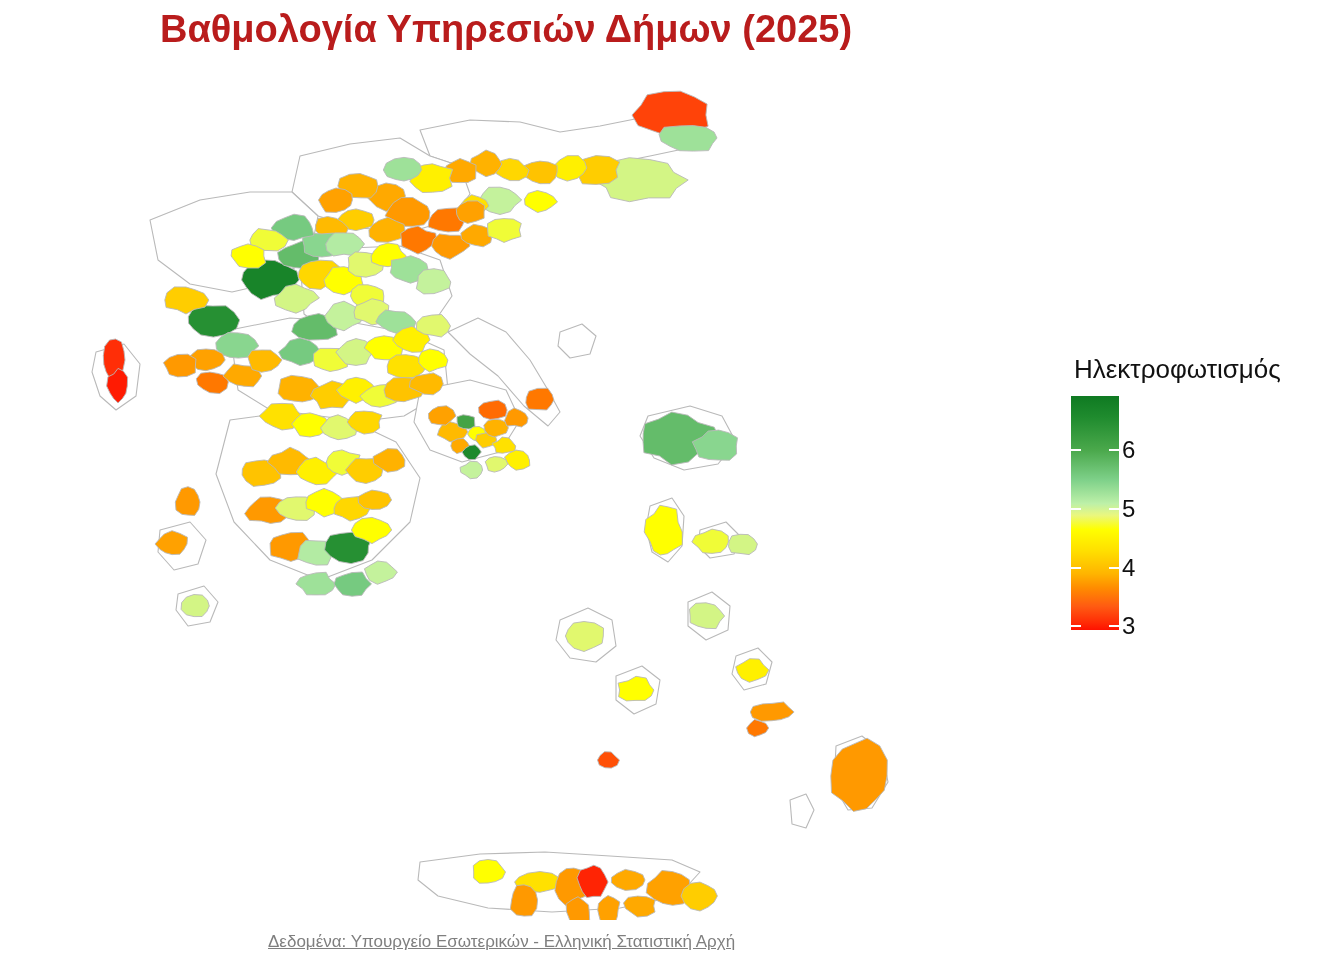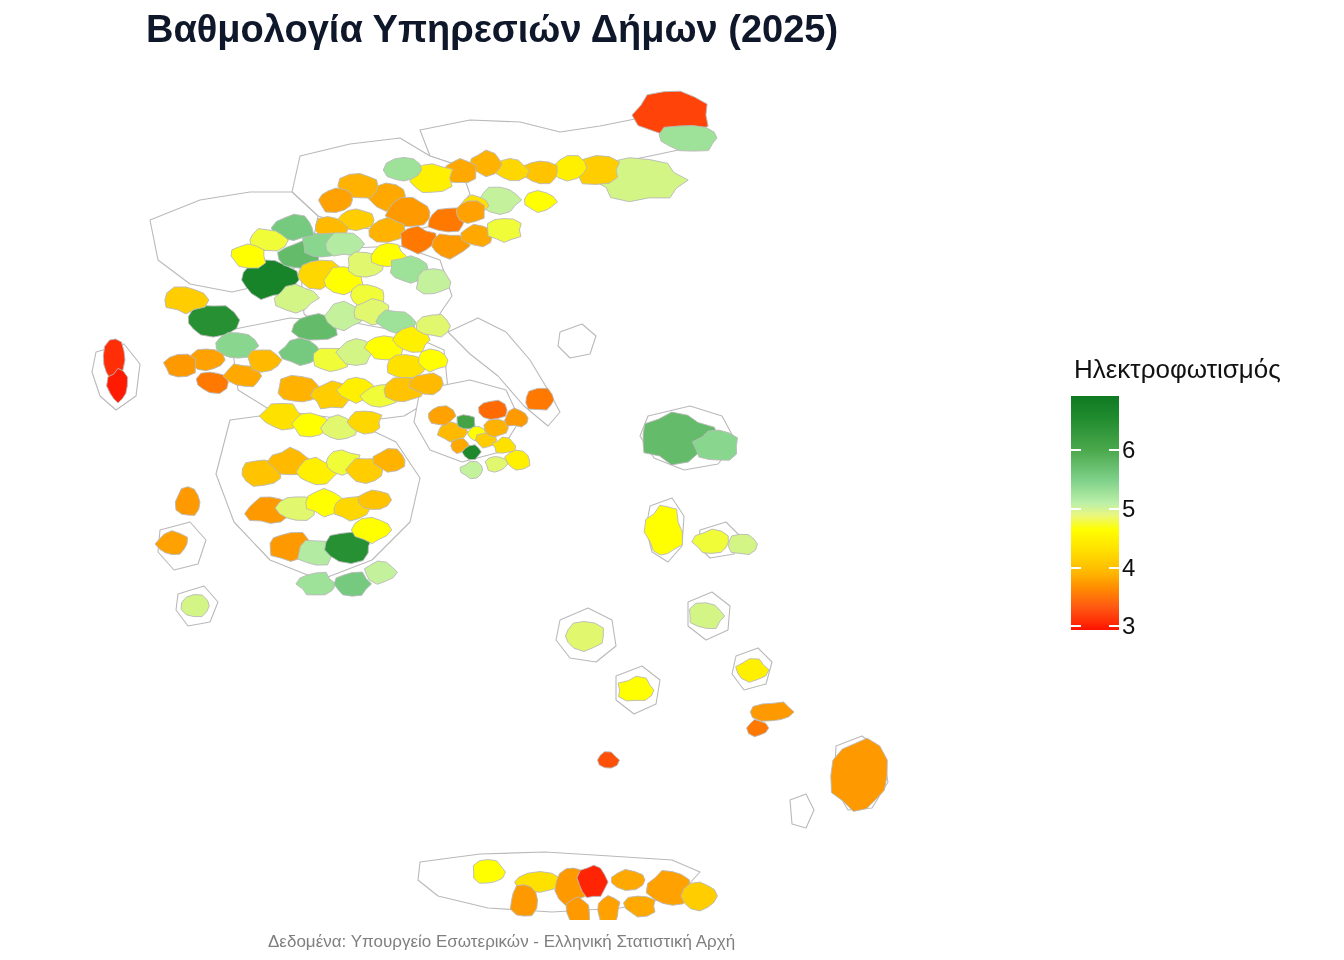--- a/index.html
+++ b/index.html
@@ -1,27 +1,27 @@
 <!DOCTYPE html>
 <html><head>
 <meta charset="utf-8">
 <style>
   html,body{margin:0;padding:0;background:#ffffff;}
   body{width:1344px;height:960px;overflow:hidden;font-family:"Liberation Sans","DejaVu Sans",sans-serif;}
   #root{position:relative;width:1344px;height:960px;background:#ffffff;}
 
   #title{
-    position:absolute; left:146px; top:8px;
-    font-size:38px; font-weight:bold; color:#0f172a;
+    position:absolute; left:160px; top:8px;
+    font-size:38px; font-weight:bold; color:#b91c1c;
     letter-spacing:0px; white-space:nowrap;
   }
 
   #footer{
     position:absolute; left:268px; top:932px;
-    font-size:17px; color:#7f7f7f; white-space:nowrap;
+    font-size:17px; color:#7f7f7f; white-space:nowrap;text-decoration:underline;
   }
 
   #map-panel{position:absolute; left:0px; top:60px; width:1040px; height:860px;}
   #map-svg{display:block;}
 
   
   #legend{position:absolute; left:1060px; top:350px; width:270px; height:300px;}
   #legend-title{
     position:absolute; left:14px; top:4px;
     font-size:26px; color:#111111; white-space:nowrap;

